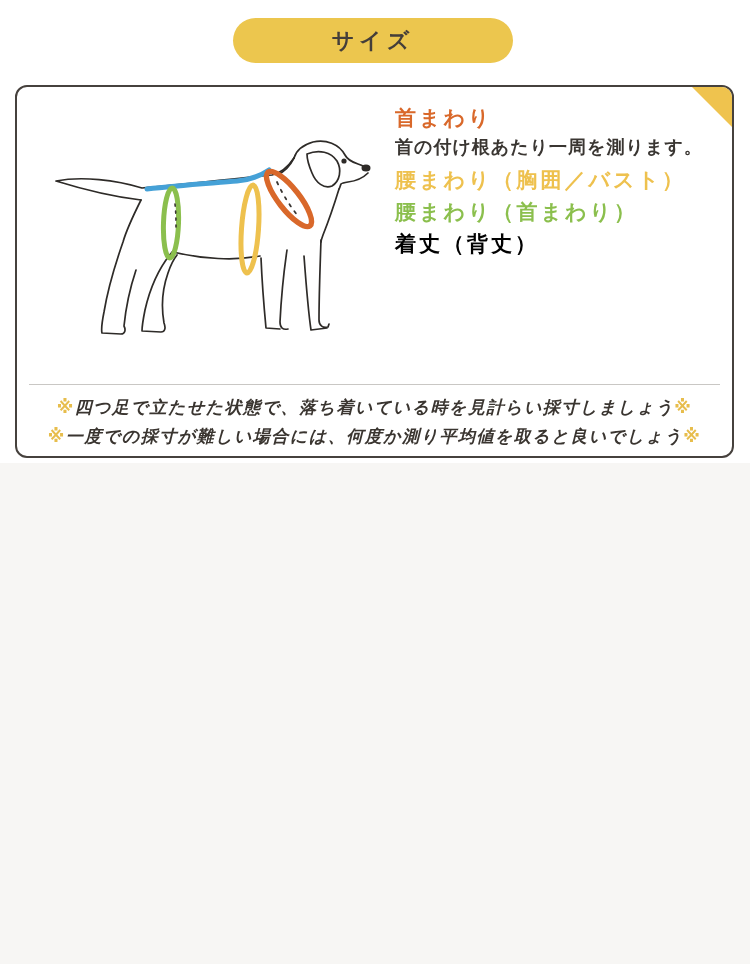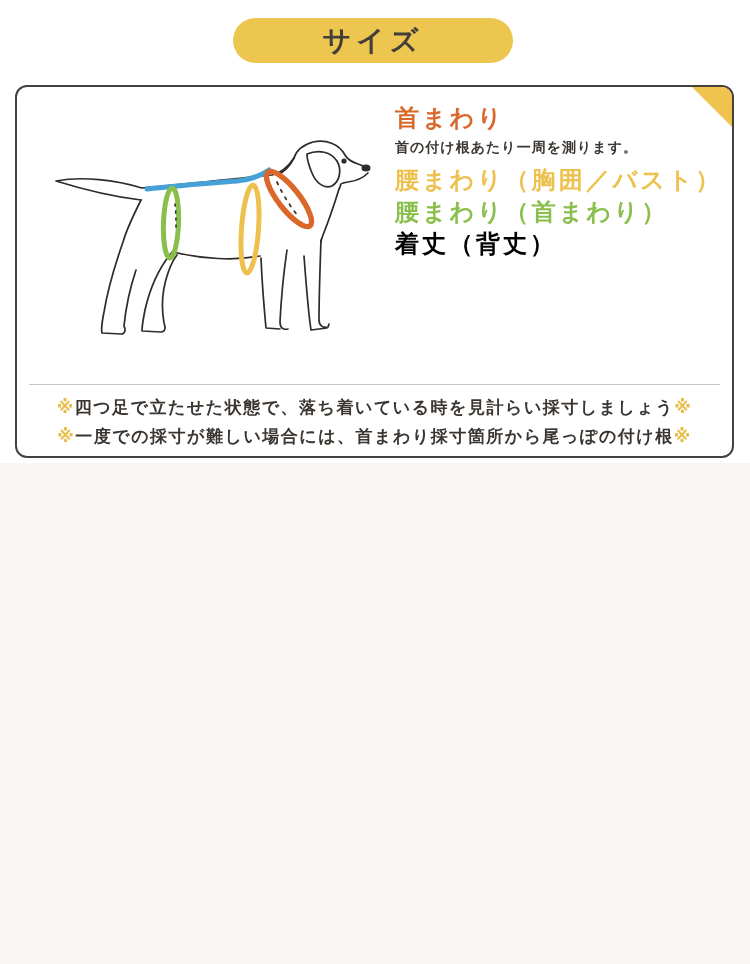--- a/index.html
+++ b/index.html
@@ -8,53 +8,53 @@
     font-family:"Liberation Sans","DejaVu Sans",sans-serif;
     -webkit-font-smoothing:antialiased;
   }
   .page{position:absolute;inset:0;overflow:hidden;}
 
   
   .badge{
     position:absolute;left:233px;top:18px;width:280px;height:45px;
     background:#ecc64e;border-radius:23px;
     display:flex;align-items:center;justify-content:center;
-    font-size:28px;font-weight:bold;letter-spacing:5px;color:#443e3a;
+    font-size:22px;font-weight:bold;letter-spacing:5px;color:#443e3a;
   }
 
   
   .guide-box{
     position:absolute;left:15px;top:85px;width:715px;height:369px;
     background:#ffffff;border:2px solid #46413d;border-radius:12px;
     overflow:hidden;
   }
   .corner-fold{
     position:absolute;top:0;right:0;width:0;height:0;
     border-top:40px solid #efc34e;border-left:40px solid transparent;
   }
   .dog-svg{position:absolute;left:13px;top:13px;}
 
   .measure-list{position:absolute;left:378px;top:18px;width:338px;}
   .m-title{
-    font-size:24px;line-height:26px;margin:0 0 6px 0;
+    font-size:21px;line-height:26px;margin:0 0 6px 0;
     font-weight:bold;letter-spacing:3px;
   }
   .m-desc{
-    font-size:14px;line-height:20px;margin:0 0 10px 0;
+    font-size:18px;line-height:20px;margin:0 0 10px 0;
     font-weight:bold;letter-spacing:1px;color:#3a3632;
   }
 
   .divider{
     position:absolute;left:12px;right:12px;top:297px;height:1px;
     background:#c9c7c4;
   }
   .note-line{
     position:absolute;left:0;width:100%;text-align:center;
     font-size:17px;line-height:26px;font-weight:bold;
-    letter-spacing:1.5px;color:#3a3530;
+    letter-spacing:1.5px;color:#3a3530;font-style:italic;
   }
   .note-1{top:308px;}
   .note-2{top:337px;}
   .note-marker{color:#e7bd4c;font-weight:bold;}
 
   
   .table-section{
     position:absolute;left:0;top:463px;width:750px;height:501px;
     background:#f7f6f4;
   }
@@ -120,21 +120,21 @@
 
       <div class="m-title" style="color: #000000;">着丈（背丈）</div>
     </div>
 
     <div class="divider"></div>
 
     <div class="note-line note-1">
       <span class="note-marker" style="color: rgb(231, 189, 76);">※</span><span>四つ足で立たせた状態で、落ち着いている時を見計らい採寸しましょう</span><span class="note-marker" style="color: rgb(231, 189, 76);">※</span>
     </div>
     <div class="note-line note-2">
-      <span class="note-marker" style="color: rgb(231, 189, 76);">※</span><span>一度での採寸が難しい場合には、首まわり採寸箇所から尾っぽの付け根</span><span class="note-marker" style="color: rgb(231, 189, 76);">※</span>
+      <span class="note-marker" style="color: rgb(231, 189, 76);">※</span><span>一度での採寸が難しい場合には、何度か測り平均値を取ると良いでしょう</span><span class="note-marker" style="color: rgb(231, 189, 76);">※</span>
     </div>
 
     <div class="corner-fold"></div>
   </div>
 
   <div class="table-section">
 
     
 
     

